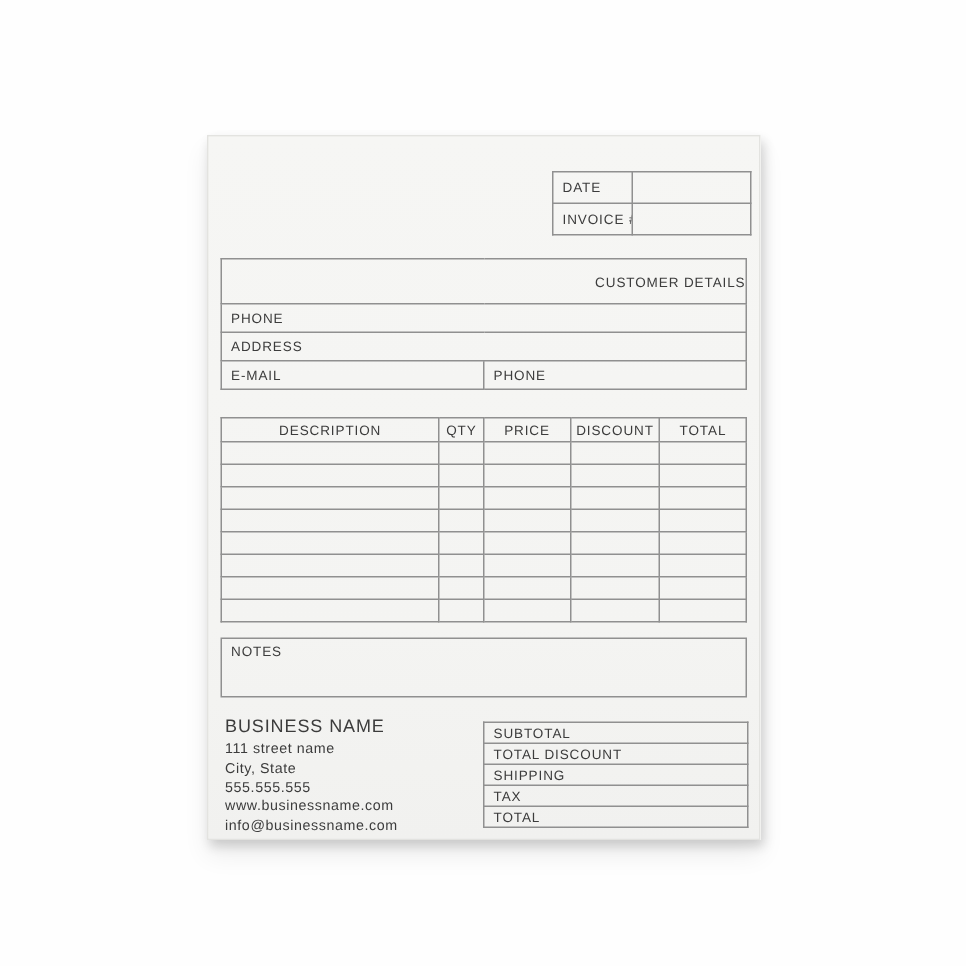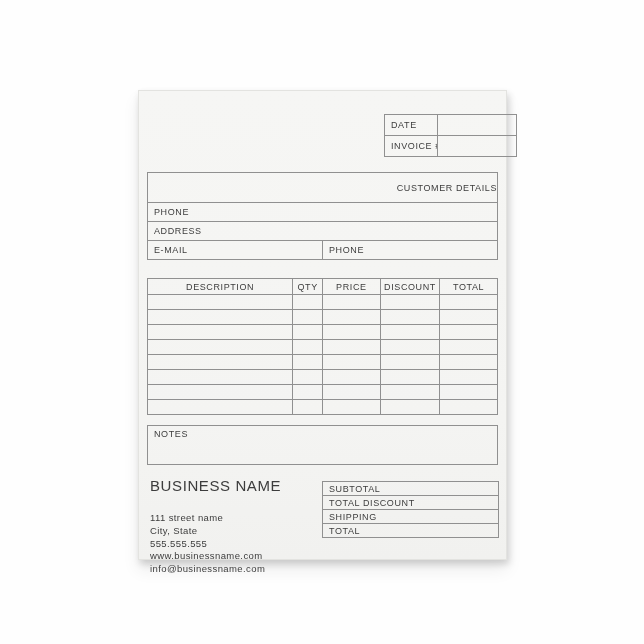--- a/index.html
+++ b/index.html
@@ -47,21 +47,21 @@
   
   table { border-collapse: collapse; table-layout: fixed; }
   table, td, th { border: 1px solid #909090; }
   td, th {
     font-size: 9px; font-weight: 400; letter-spacing: 0.6px;
     color: #3c3c3c; vertical-align: middle; text-align: left;
     padding: 0 0 0 6px; overflow: hidden; white-space: nowrap;
   }
 
   
-  .meta-table { position: absolute; left: 229px; top: 23px; width: 133px; margin-left: 16px; }
+  .meta-table { position: absolute; left: 229px; top: 23px; width: 133px; }
   .meta-table td { height: 21px; }
   .meta-table .meta-value { border-left: 1px solid #909090; }
 
   
   .customer-table { position: absolute; left: 8px; top: 81px; width: 351px; }
   .customer-table .cd-title { height: 30px; text-align: right; padding: 0; }
   .customer-table .cd-row td { height: 19px; }
 
   
   .shipping-box {
@@ -78,21 +78,21 @@
 
   
   .notes-box {
     position: absolute; left: 8px; top: 334px; width: 351px; height: 40px;
     border: 1px solid #909090;
     font-size: 9px; letter-spacing: 0.6px; padding: 3px 0 0 6px;
   }
 
   
   .business-info { position: absolute; left: 11px; top: 386px; }
-  .business-name { font-size: 15px; letter-spacing: 0.6px; margin-bottom: 18px; }
+  .business-name { font-size: 12px; letter-spacing: 0.6px; margin-bottom: 3px; }
   .business-line { font-size: 9.5px; letter-spacing: 0.4px; line-height: 12.8px; }
 
   
   .totals-table { position: absolute; left: 183px; top: 390px; width: 177px; }
   .totals-table td { height: 14px; }
 </style>
 </head>
 <body>
 
 <div class="canvas">
@@ -230,19 +230,22 @@
         <tr>
           <td>SUBTOTAL</td>
         </tr>
         <tr>
           <td>TOTAL DISCOUNT</td>
         </tr>
         <tr>
           <td>SHIPPING</td>
         </tr>
         <tr>
+          <td>TAX</td>
+        </tr>
+        <tr>
           <td>TOTAL</td>
         </tr>
       </tbody>
     </table>
 
   </div>
 </div>
 
 </body></html>

